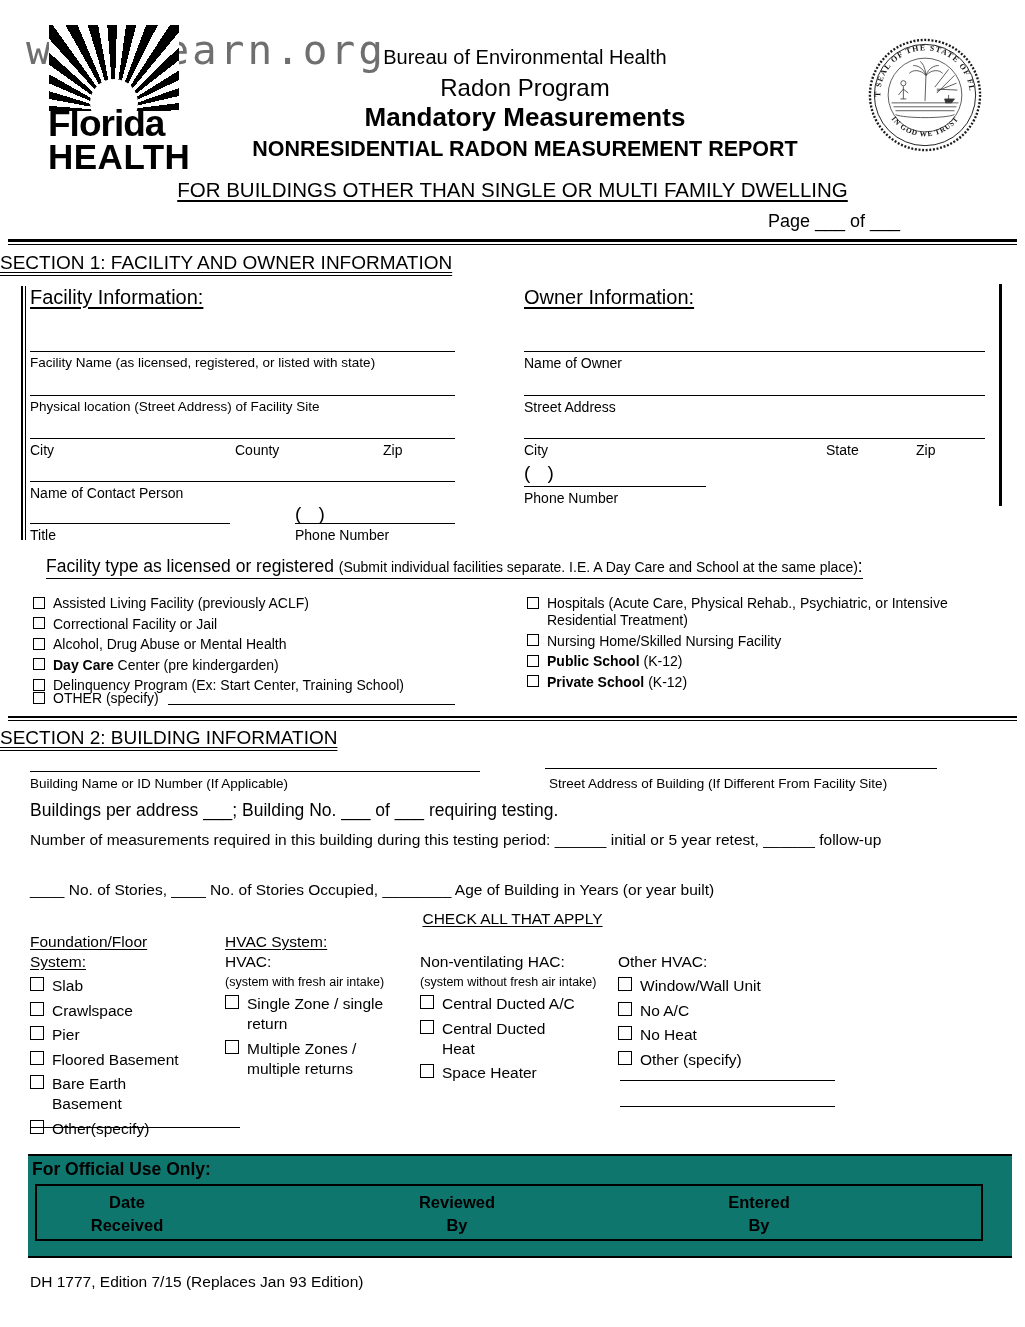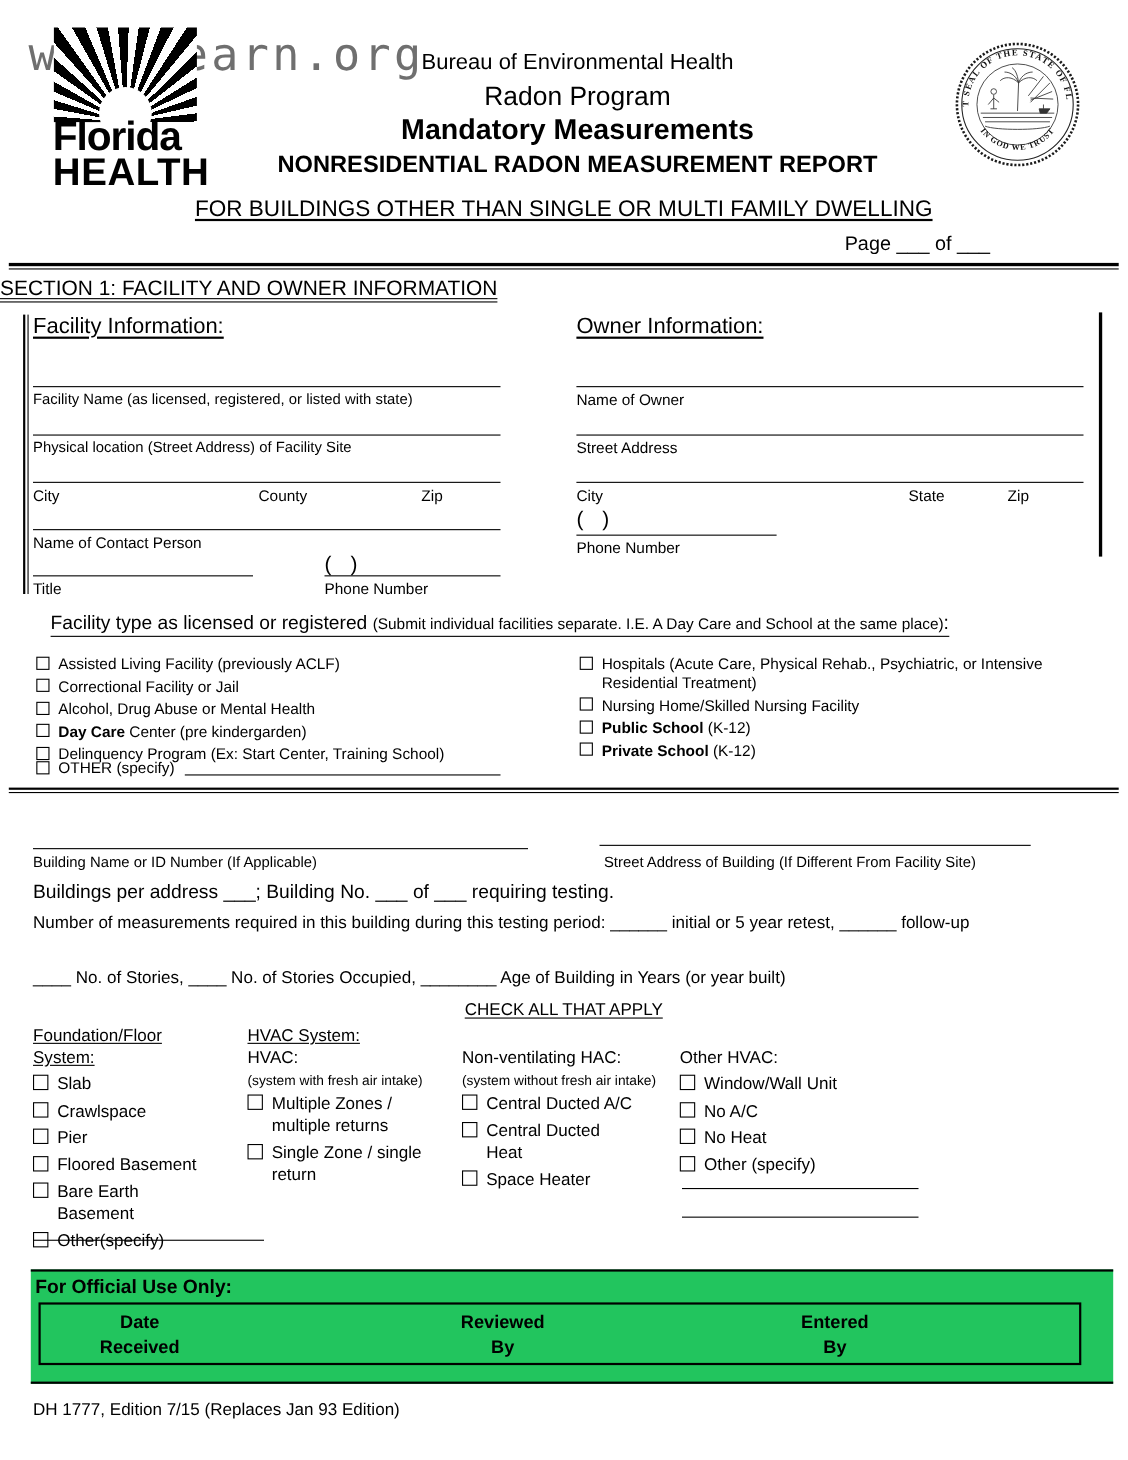--- a/index.html
+++ b/index.html
@@ -71,21 +71,21 @@
   .colhead2 { font-size:15.5px; text-decoration:underline; text-underline-offset:2px;
               white-space:pre-line; line-height:20px; }
   .colhead2n{ font-size:15.5px; white-space:pre-line; line-height:20px; }
   .note-sm  { font-size:12.5px; }
   .opt2 { display:flex; gap:8px; align-items:flex-start; margin-bottom:4.5px; font-size:15.5px; }
   .opt2 .cb { width:14px; height:14px; margin-top:1px; }
   .opt2 .txt{ white-space:pre-line; line-height:20px; }
   
   .official {
     position:absolute; left:28px; top:1154px; width:984px; height:104px;
-    background:#22c55e; border-top:2.5px solid #000; border-bottom:2.5px solid #000;
+    background:#0f766e; border-top:2.5px solid #000; border-bottom:2.5px solid #000;
   }
   .official-title { position:absolute; left:4px; top:3px; font-size:17.5px; font-weight:bold; }
   .official-box { position:absolute; left:7px; top:28px; width:948px; height:57px; border:2px solid #000; }
   .ocell { position:absolute; top:5px; transform:translateX(-50%); text-align:center;
            font-size:16.5px; font-weight:bold; white-space:pre-line; line-height:23px; }
   .footer { position:absolute; left:30px; top:1273px; font-size:15.5px; }
 </style>
 </head>
 <body>
 
@@ -253,20 +253,23 @@
   </div>
 
   <div class="abs opt" style="left:33px; top:690px">
     <span class="cb"></span>
     <span class="txt">OTHER (specify)</span>
   </div>
   <div class="fl" style="left:168px; top:704px; width:287px"></div>
 
   <div class="rule-mid"></div>
 
+  <div class="sec-title" style="top:727px">
+    <span>SECTION 2: BUILDING INFORMATION</span>
+  </div>
 
   <div class="fl" style="left:30px; top:771px; width:450px"></div>
   <div class="lab" style="left:30px; top:776px">Building Name or ID Number (If Applicable)</div>
   <div class="fl" style="left:545px; top:768px; width:392px"></div>
   <div class="lab" style="left:549px; top:776px">Street Address of Building (If Different From Facility Site)</div>
 
   <div class="s2-big" style="left:30px; top:800px">Buildings per address ___;  Building No. ___ of ___ requiring testing.</div>
   <div class="s2-line" style="left:30px; top:831px">Number of measurements required in this building during this testing period: ______ initial or 5 year retest, ______ follow-up</div>
   <div class="s2-line" style="left:30px; top:881px">____ No. of Stories,    ____ No. of Stories Occupied,    ________  Age of Building in Years (or year built)</div>
 
@@ -302,27 +305,27 @@
     </div>
   </div>
   <div class="fl" style="left:30px; top:1127px; width:210px"></div>
 
   <div class="abs" style="left:225px; top:932px; width:172px">
     <div class="colhead2">HVAC System:</div>
     <div class="colhead2n">HVAC:</div>
     <div class="note-sm" style="margin:3px 0 5px">(system with fresh air intake)</div>
     <div class="opt2">
       <span class="cb"></span>
+      <span class="txt">Single Zone / single
+return</span>
+    </div>
+    <div class="opt2">
+      <span class="cb"></span>
       <span class="txt">Multiple Zones /
 multiple returns</span>
-    </div>
-    <div class="opt2">
-      <span class="cb"></span>
-      <span class="txt">Single Zone / single
-return</span>
     </div>
   </div>
 
   <div class="abs" style="left:420px; top:952px; width:185px">
     <div class="colhead2n">Non-ventilating HAC:</div>
     <div class="note-sm" style="margin:3px 0 5px">(system without fresh air intake)</div>
     <div class="opt2">
       <span class="cb"></span>
       <span class="txt">Central Ducted A/C</span>
     </div>

